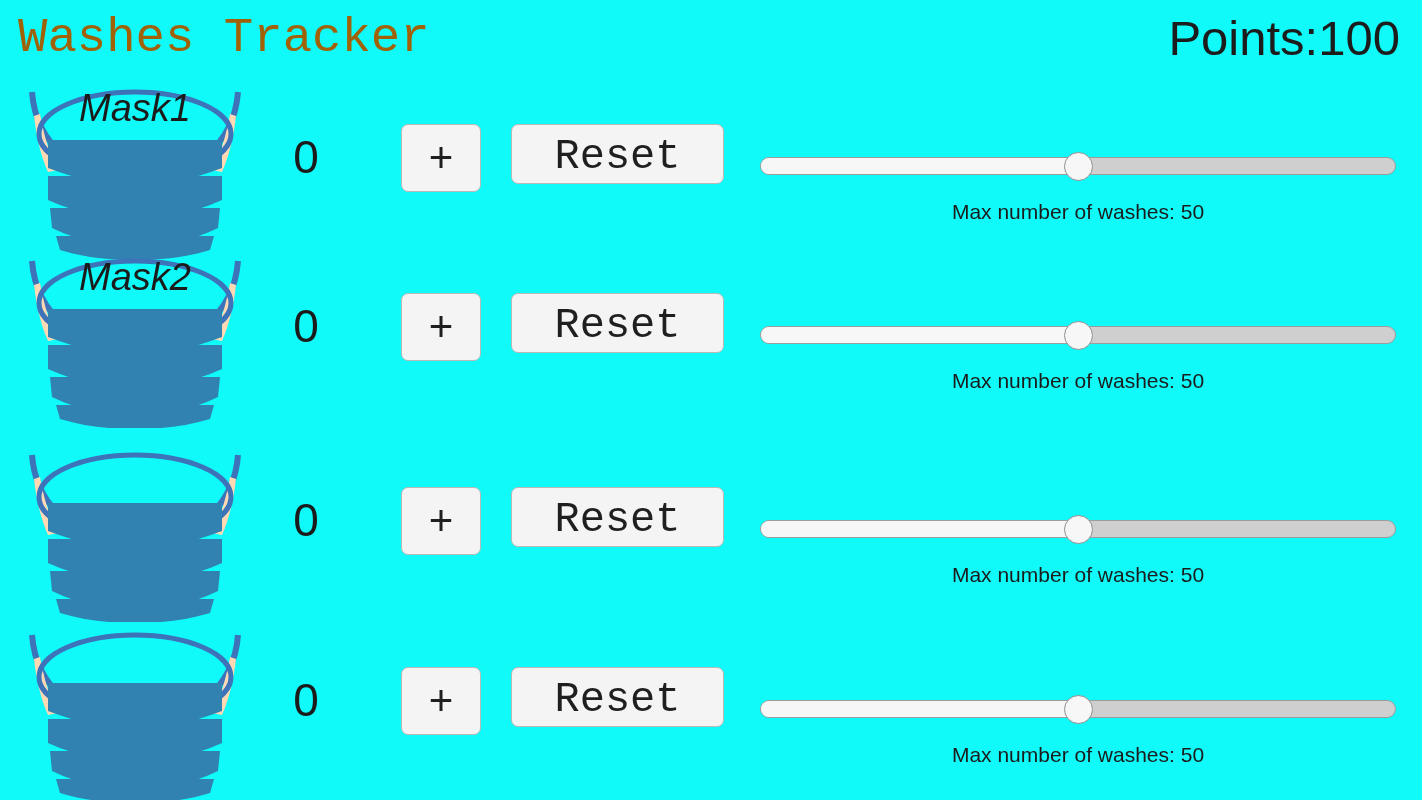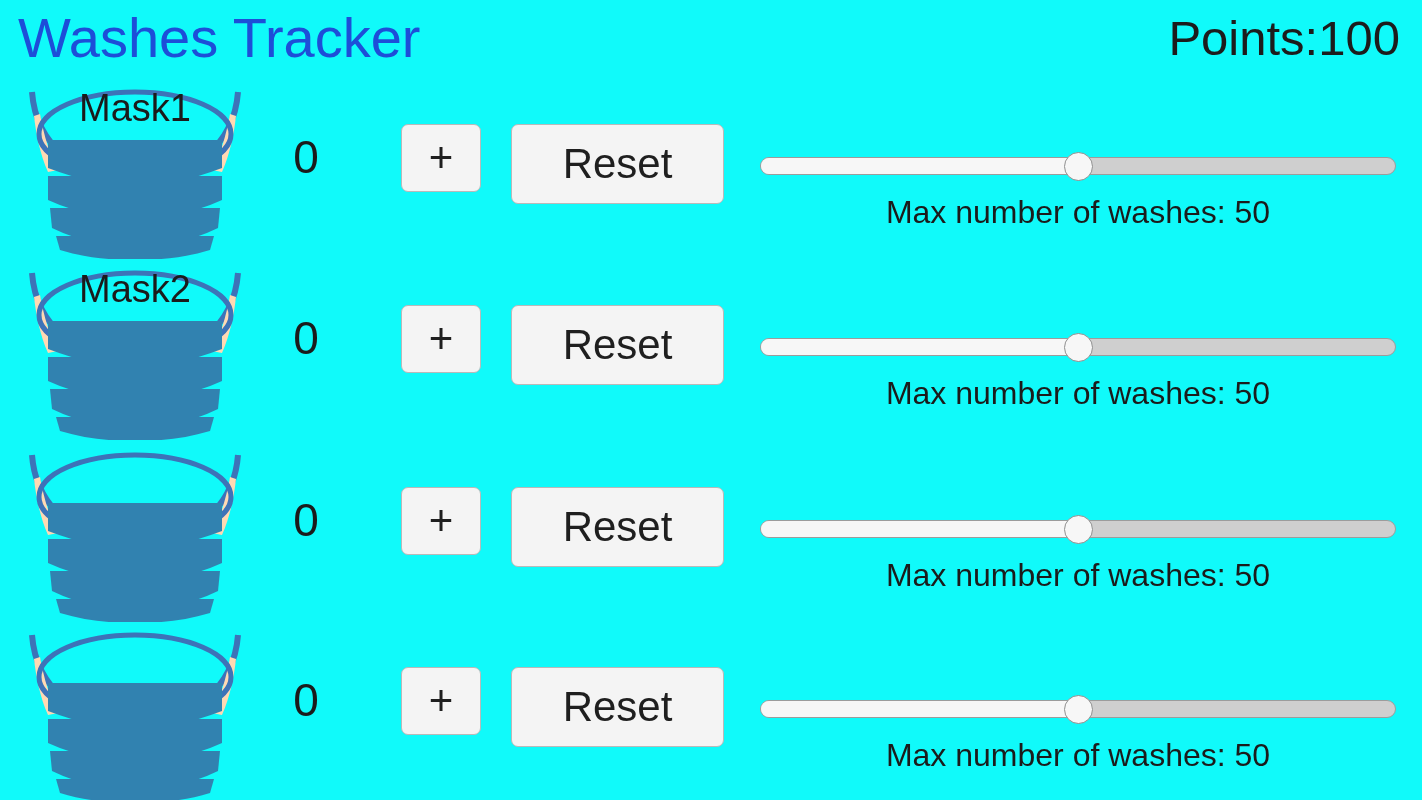--- a/index.html
+++ b/index.html
@@ -21,55 +21,57 @@
     position: absolute;
     top: 0;
     left: 0;
     width: 1422px;
     height: 82px;
   }
   .app-title {
     position: absolute;
     left: 18px;
     top: 6px;
-    font-size: 56px;
+    font-size: 49px;
     line-height: 64px;
-    color: #1d4ed8;
-    white-space: nowrap;
+    color: #a16207;
+    white-space: nowrap;
+    font-family: Liberation Mono, monospace;
   }
   .points {
     position: absolute;
     right: 22px;
     top: 6px;
     font-size: 49px;
     line-height: 64px;
     color: #1c1c1c;
     white-space: nowrap;
   }
   .points-label, .points-value { display: inline; }
 
   
   .row {
     position: absolute;
     left: 0;
     width: 1422px;
     height: 180px;
   }
   .row-1 { top: 84px; }
-  .row-2 { top: 265px; }
+  .row-2 { top: 253px; }
   .row-3 { top: 447px; }
   .row-4 { top: 627px; }
 
   
   .mask-cell {
     position: absolute;
     left: 10px;
     top: 0px;
     width: 250px;
     height: 175px;
+    font-style: italic;
   }
   .mask-svg {
     position: absolute;
     left: 0;
     top: 0;
     width: 250px;
     height: 175px;
     display: block;
   }
   .mask-label {
@@ -117,23 +119,24 @@
     top: 40px;
     width: 80px;
     height: 68px;
     font-size: 42px;
     line-height: 64px;
   }
   .btn-reset {
     left: 511px;
     top: 40px;
     width: 213px;
-    height: 80px;
+    height: 60px;
     font-size: 42px;
     line-height: 64px;
+    font-family: Liberation Mono, monospace;
   }
 
   
   .slider-wrap {
     position: absolute;
     left: 760px;
     top: 42px;
     width: 636px;
     height: 64px;
   }
@@ -172,21 +175,21 @@
     box-sizing: border-box;
     cursor: pointer;
     z-index: 2;
   }
   .slider-caption {
     position: absolute;
     left: 760px;
     top: 108px;
     width: 636px;
     text-align: center;
-    font-size: 32px;
+    font-size: 21px;
     line-height: 40px;
     color: #1b1b1b;
     white-space: nowrap;
   }
 </style>
 </head>
 <body>
 
 <div class="header">
   <div class="app-title">Washes Tracker</div>

